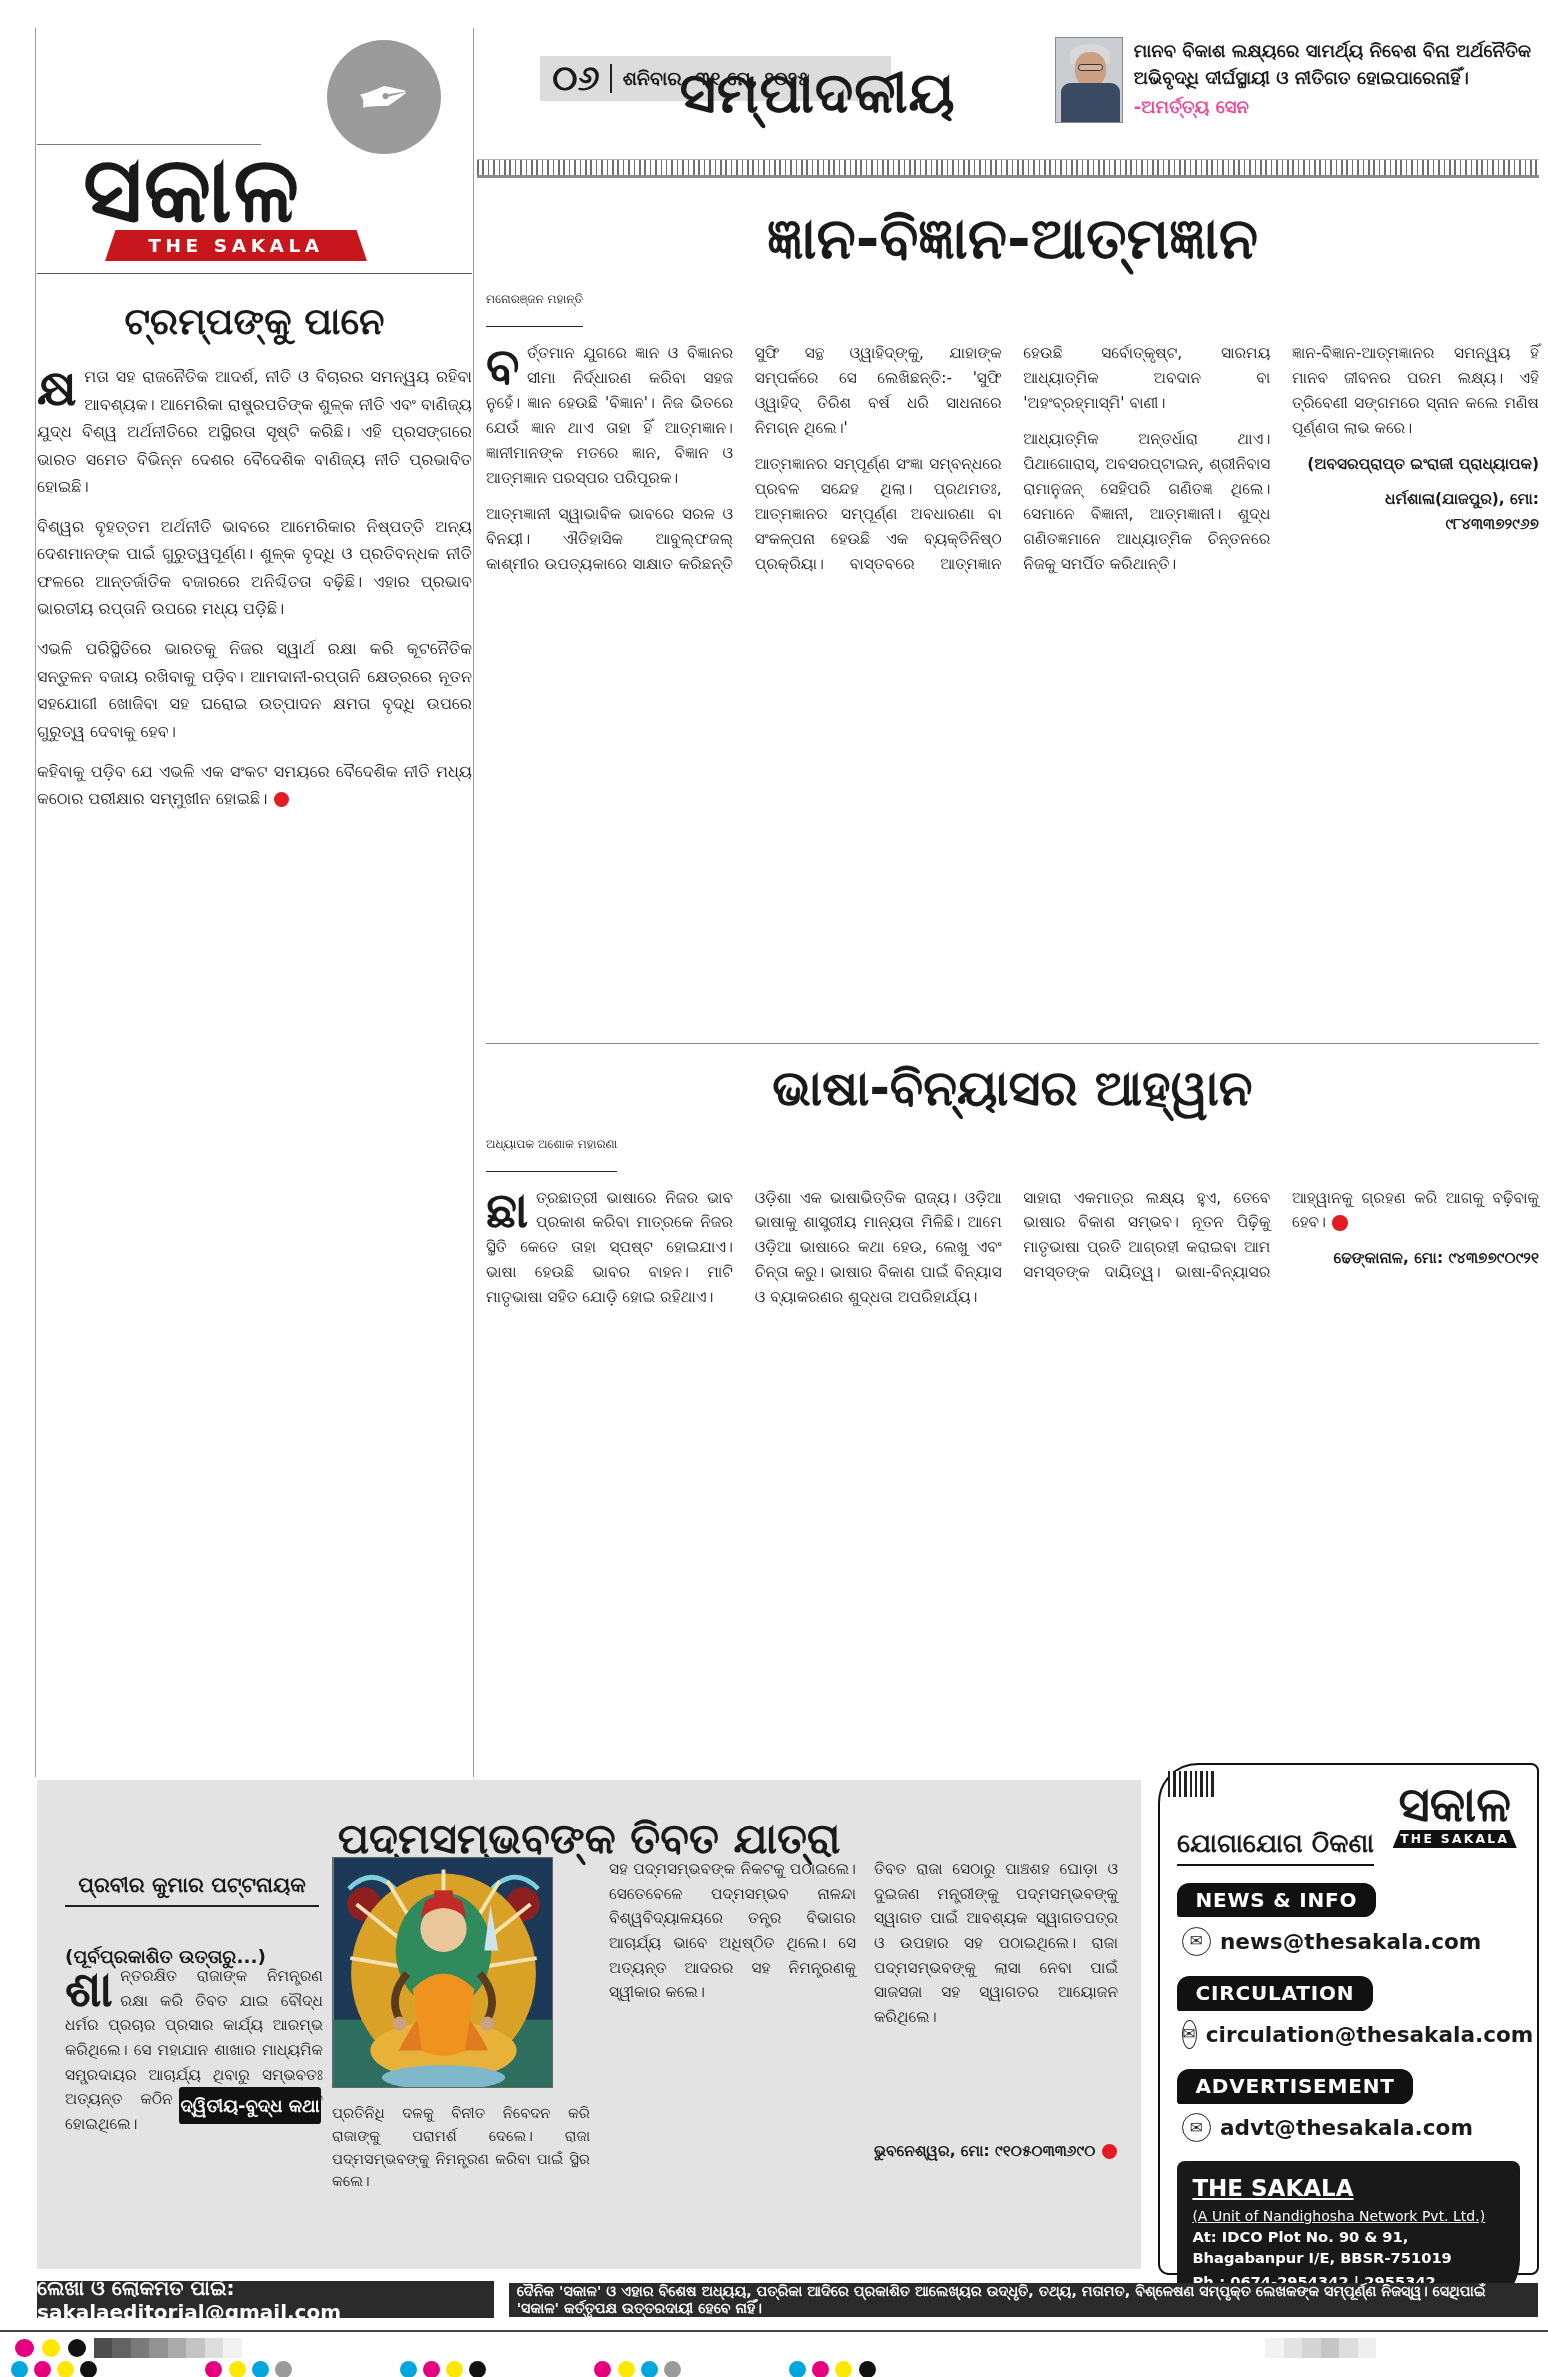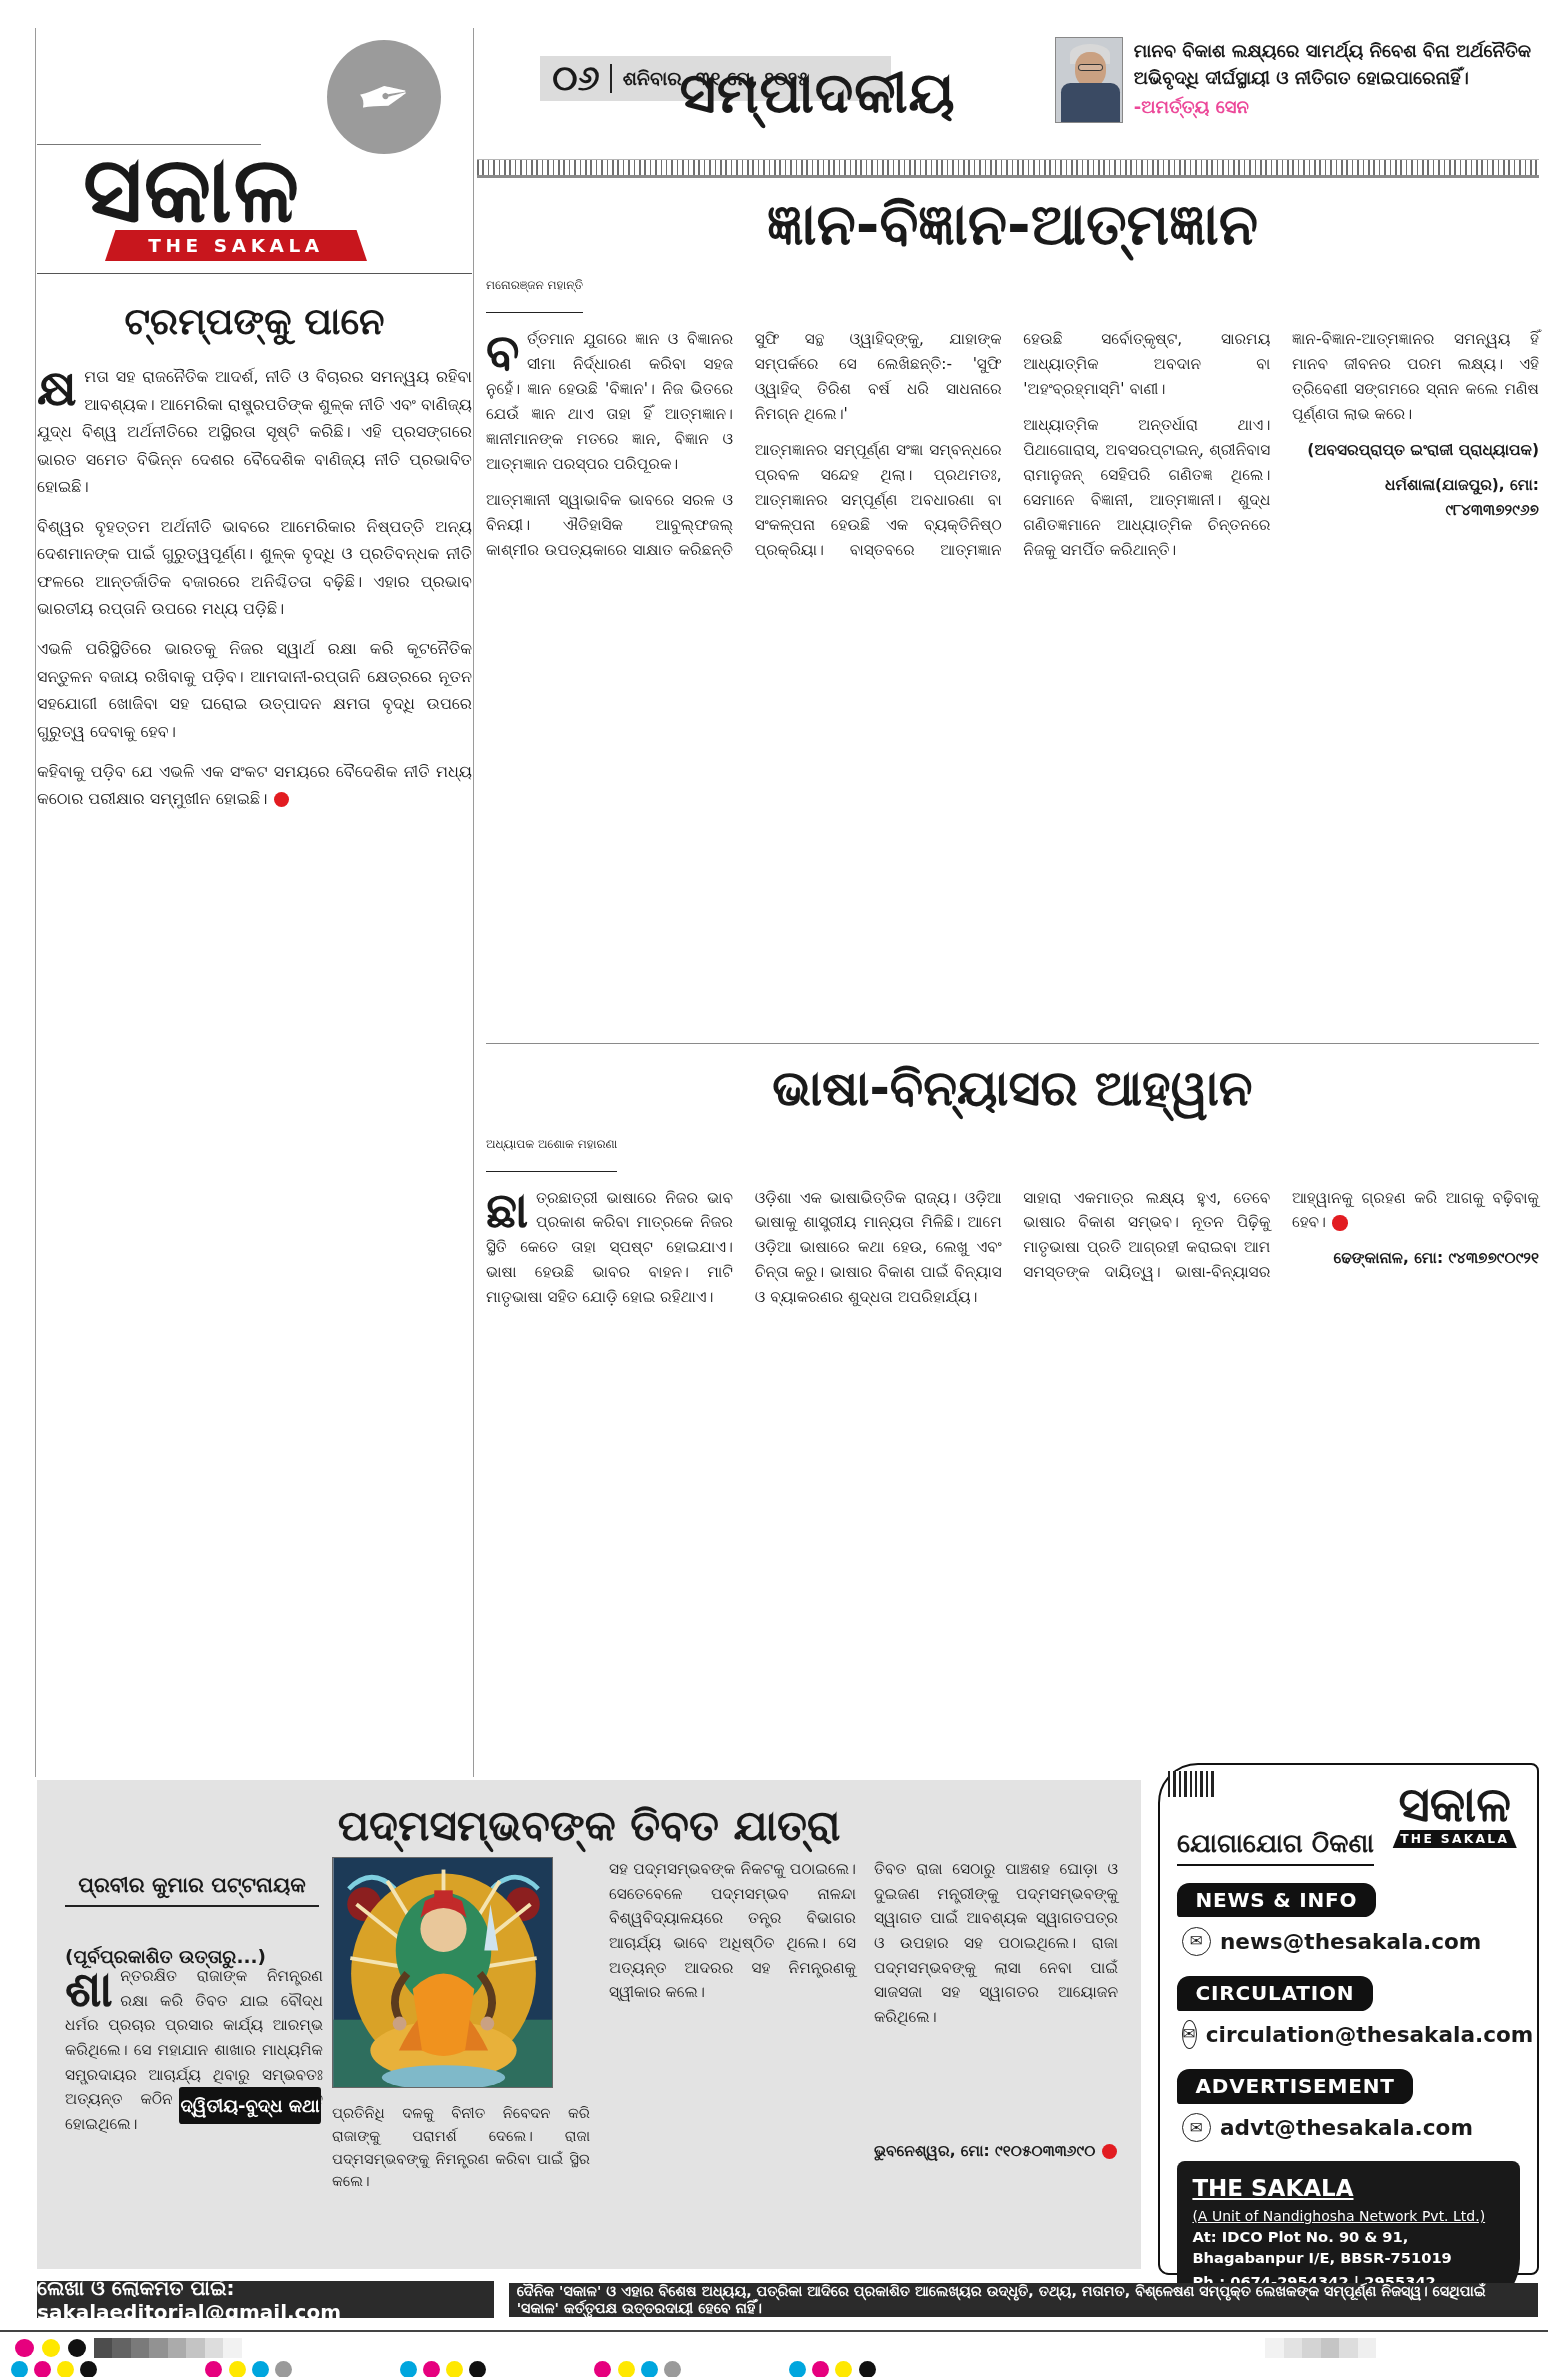--- a/index.html
+++ b/index.html
@@ -59,21 +59,21 @@
   .main-art-title { font-size:57px; margin-top:3.1px; }
   .byline { font-size:12px; font-weight:normal; border-bottom:1.5px solid #222; display:inline-block; padding-bottom:20px; }
   .cols-4 { column-count:4; column-gap:21.6px; font-size:15.4px; line-height:1.62; text-align:justify; margin-top:14px; }
   .cols-4 p { margin-bottom:10.8px; }
   .author-note { font-weight:bold; text-align:right; font-size:15.4px; }
   .art-sep { position:absolute; left:486px; width:1053px; height:0.8px; background:#8a8a8a; }
   .second-art-title { font-size:49px; }
 
   
   .feature-box { position:absolute; left:37px; top:1780px; width:1104px; height:489px; background:#e3e3e3; }
-  .feature-title { text-align:center; font-size:42px; font-weight:bold; padding-top:21px; }
+  .feature-title { text-align:center; font-size:42px; font-weight:bold; padding-top:34px; }
   .feature-byline { position:absolute; left:28px; top:93px; width:254px; text-align:center;
     font-size:21px; font-weight:bold; border-bottom:2.3px solid #222; padding-bottom:7.7px; }
   .feature-note { position:absolute; left:28px; top:145px; font-size:18.5px; font-weight:bold;margin-top:21px; }
   .feature-p1 { position:absolute; left:28px; top:184px; width:258px; font-size:15.4px; line-height:1.6; text-align:justify; }
   .feature-img { position:absolute; left:295px; top:77px; width:221px; height:231px; border:0.8px solid #666; overflow:hidden; }
   .series-label { position:absolute; left:142px; top:307px; width:142px; height:37px; background:#111;
     color:#fff; display:flex; align-items:center; justify-content:center; font-size:18px; font-weight:bold; border-radius:3.1px; }
   .feature-p2 { position:absolute; left:295px; top:322px; width:258px; font-size:14.7px; line-height:1.55; text-align:justify; }
   .feature-p3 { position:absolute; left:572px; top:77px; width:247px; font-size:15.4px; line-height:1.6; text-align:justify; }
   .feature-p4 { position:absolute; left:837px; top:77px; width:244px; font-size:15.4px; line-height:1.6; text-align:justify; }
@@ -162,21 +162,21 @@
     <div class="lead-rule"></div>
     <div class="lead-title">ଟ୍ରମ୍ପଙ୍କୁ ପାନେ</div>
     <div class="lead-body">
       <p><span class="dropcap">କ୍ଷ</span><span>ମତା ସହ ରାଜନୈତିକ ଆଦର୍ଶ, ନୀତି ଓ ବିଚାରର ସମନ୍ୱୟ ରହିବା ଆବଶ୍ୟକ। ଆମେରିକା ରାଷ୍ଟ୍ରପତିଙ୍କ ଶୁଳ୍କ ନୀତି ଏବଂ ବାଣିଜ୍ୟ ଯୁଦ୍ଧ ବିଶ୍ୱ ଅର୍ଥନୀତିରେ ଅସ୍ଥିରତା ସୃଷ୍ଟି କରିଛି। ଏହି ପ୍ରସଙ୍ଗରେ ଭାରତ ସମେତ ବିଭିନ୍ନ ଦେଶର ବୈଦେଶିକ ବାଣିଜ୍ୟ ନୀତି ପ୍ରଭାବିତ ହୋଇଛି।</span></p>
       <p>ବିଶ୍ୱର ବୃହତ୍ତମ ଅର୍ଥନୀତି ଭାବରେ ଆମେରିକାର ନିଷ୍ପତ୍ତି ଅନ୍ୟ ଦେଶମାନଙ୍କ ପାଇଁ ଗୁରୁତ୍ୱପୂର୍ଣ୍ଣ। ଶୁଳ୍କ ବୃଦ୍ଧି ଓ ପ୍ରତିବନ୍ଧକ ନୀତି ଫଳରେ ଆନ୍ତର୍ଜାତିକ ବଜାରରେ ଅନିଶ୍ଚିତତା ବଢ଼ିଛି। ଏହାର ପ୍ରଭାବ ଭାରତୀୟ ରପ୍ତାନି ଉପରେ ମଧ୍ୟ ପଡ଼ିଛି।</p>
       <p>ଏଭଳି ପରିସ୍ଥିତିରେ ଭାରତକୁ ନିଜର ସ୍ୱାର୍ଥ ରକ୍ଷା କରି କୂଟନୈତିକ ସନ୍ତୁଳନ ବଜାୟ ରଖିବାକୁ ପଡ଼ିବ। ଆମଦାନୀ-ରପ୍ତାନି କ୍ଷେତ୍ରରେ ନୂତନ ସହଯୋଗୀ ଖୋଜିବା ସହ ଘରୋଇ ଉତ୍ପାଦନ କ୍ଷମତା ବୃଦ୍ଧି ଉପରେ ଗୁରୁତ୍ୱ ଦେବାକୁ ହେବ।</p>
       <p><span>କହିବାକୁ ପଡ଼ିବ ଯେ ଏଭଳି ଏକ ସଂକଟ ସମୟରେ ବୈଦେଶିକ ନୀତି ମଧ୍ୟ କଠୋର ପରୀକ୍ଷାର ସମ୍ମୁଖୀନ ହୋଇଛି।</span><span class="end-dot"></span></p>
     </div>
   </div>
 
-  <div class="main-area" style="top:188px;">
+  <div class="main-area" style="top:202px;">
     <div class="art-head main-art-title">ଜ୍ଞାନ-ବିଜ୍ଞାନ-ଆତ୍ମଜ୍ଞାନ</div>
     <div style="margin-top:20px;">
       <span class="byline">ମନୋରଞ୍ଜନ ମହାନ୍ତି</span>
     </div>
     <div class="cols-4" style="height:694px;">
       <p><span class="dropcap">ବ</span><span>ର୍ତ୍ତମାନ ଯୁଗରେ ଜ୍ଞାନ ଓ ବିଜ୍ଞାନର ସୀମା ନିର୍ଦ୍ଧାରଣ କରିବା ସହଜ ନୁହେଁ। ଜ୍ଞାନ ହେଉଛି 'ବିଜ୍ଞାନ'। ନିଜ ଭିତରେ ଯେଉଁ ଜ୍ଞାନ ଥାଏ ତାହା ହିଁ ଆତ୍ମଜ୍ଞାନ। ଜ୍ଞାନୀମାନଙ୍କ ମତରେ ଜ୍ଞାନ, ବିଜ୍ଞାନ ଓ ଆତ୍ମଜ୍ଞାନ ପରସ୍ପର ପରିପୂରକ।</span></p>
       <p>ଆତ୍ମଜ୍ଞାନୀ ସ୍ୱାଭାବିକ ଭାବରେ ସରଳ ଓ ବିନୟୀ। ଐତିହାସିକ ଆବୁଲ୍‌ଫଜଲ୍ କାଶ୍ମୀର ଉପତ୍ୟକାରେ ସାକ୍ଷାତ କରିଛନ୍ତି ସୁଫି ସନ୍ଥ ଓ୍ୱାହିଦ୍‌ଙ୍କୁ, ଯାହାଙ୍କ ସମ୍ପର୍କରେ ସେ ଲେଖିଛନ୍ତି:- 'ସୁଫି ଓ୍ୱାହିଦ୍ ତିରିଶ ବର୍ଷ ଧରି ସାଧନାରେ ନିମଗ୍ନ ଥିଲେ।'</p>
       <p>ଆତ୍ମଜ୍ଞାନର ସମ୍ପୂର୍ଣ୍ଣ ସଂଜ୍ଞା ସମ୍ବନ୍ଧରେ ପ୍ରବଳ ସନ୍ଦେହ ଥିଲା। ପ୍ରଥମତଃ, ଆତ୍ମଜ୍ଞାନର ସମ୍ପୂର୍ଣ୍ଣ ଅବଧାରଣା ବା ସଂକଳ୍ପନା ହେଉଛି ଏକ ବ୍ୟକ୍ତିନିଷ୍ଠ ପ୍ରକ୍ରିୟା। ବାସ୍ତବରେ ଆତ୍ମଜ୍ଞାନ ହେଉଛି ସର୍ବୋତ୍କୃଷ୍ଟ, ସାରମୟ ଆଧ୍ୟାତ୍ମିକ ଅବଦାନ ବା 'ଅହଂବ୍ରହ୍ମାସ୍ମି' ବାଣୀ।</p>
       <p>ଆଧ୍ୟାତ୍ମିକ ଅନ୍ତର୍ଧାରା ଥାଏ। ପିଥାଗୋରାସ୍, ଅବସରପ୍ଟାଇନ୍, ଶ୍ରୀନିବାସ ରାମାନୁଜନ୍ ସେହିପରି ଗଣିତଜ୍ଞ ଥିଲେ। ସେମାନେ ବିଜ୍ଞାନୀ, ଆତ୍ମଜ୍ଞାନୀ। ଶୁଦ୍ଧ ଗଣିତଜ୍ଞମାନେ ଆଧ୍ୟାତ୍ମିକ ଚିନ୍ତନରେ ନିଜକୁ ସମର୍ପିତ କରିଥାନ୍ତି।</p>
       <p>ଜ୍ଞାନ-ବିଜ୍ଞାନ-ଆତ୍ମଜ୍ଞାନର ସମନ୍ୱୟ ହିଁ ମାନବ ଜୀବନର ପରମ ଲକ୍ଷ୍ୟ। ଏହି ତ୍ରିବେଣୀ ସଙ୍ଗମରେ ସ୍ନାନ କଲେ ମଣିଷ ପୂର୍ଣ୍ଣତା ଲାଭ କରେ।</p>

